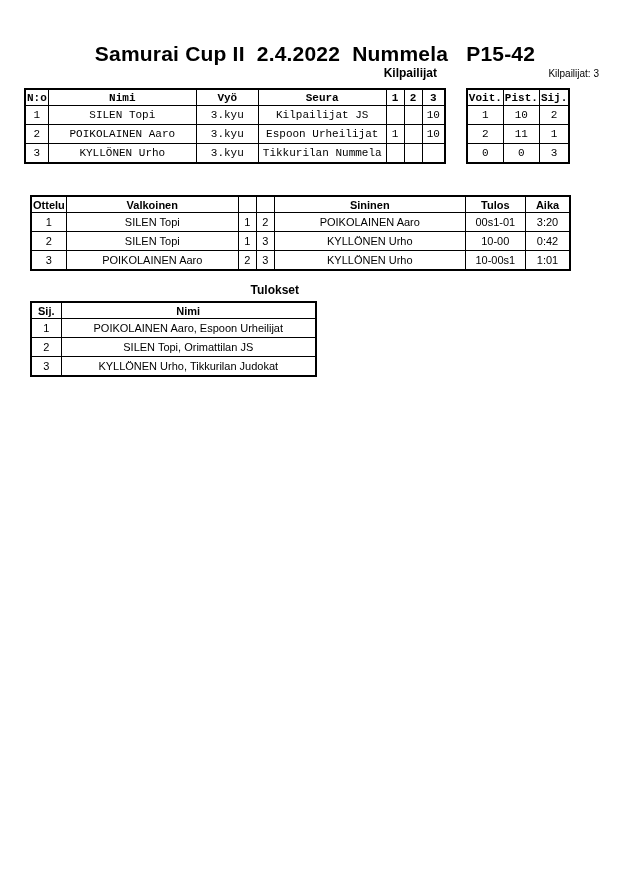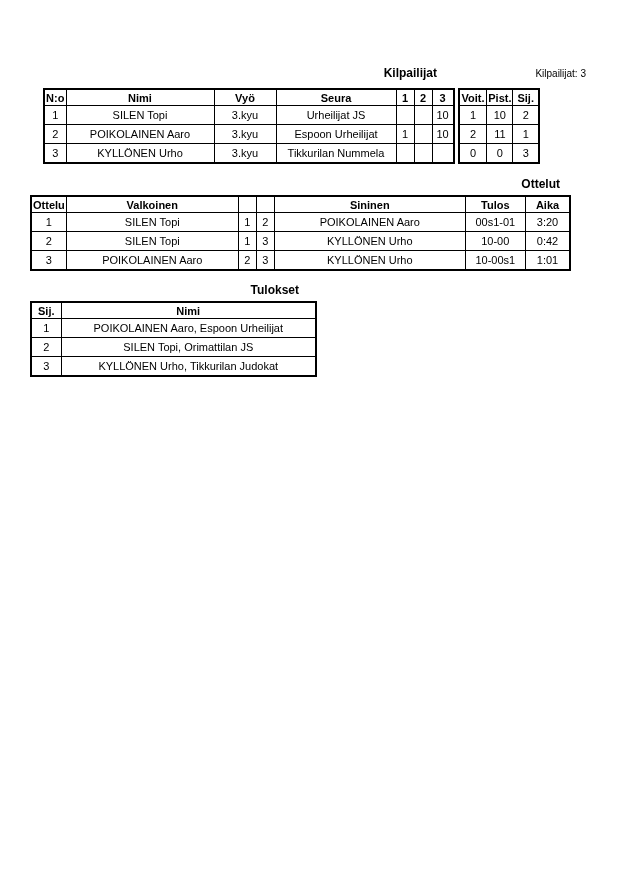--- a/index.html
+++ b/index.html
@@ -23,40 +23,41 @@
     width: 100%;
     text-align: center;
     font-size: 21px;
     font-weight: bold;
     white-space: pre;
     letter-spacing: 0.2px;
   }
   .count {
     position: absolute;
     top: 68px;
-    right: 44px;
+    right: 31px;
     font-size: 10px;
   }
   .h {
     position: absolute;
     font-weight: bold;
     font-size: 12px;
     text-align: right;
   }
   .h1 { top: 66px;  left: 30px; width: 407px; }
   .h2 { top: 177px; left: 30px; width: 530px; }
   .h3 { top: 283px; left: 14px; width: 285px; }
 
   .t1wrap {
     position: absolute;
     top: 88px;
-    left: 43px;
+    left: 24px;
     display: flex;
-    gap: 3px;
+    gap: 20px;
     align-items: flex-start;
+    font-family: Liberation Mono, monospace;
   }
   .t2wrap { position: absolute; top: 195px; left: 30px; border-radius: 15px; }
   .t3wrap { position: absolute; top: 301px; left: 30px; }
 
   table.tbl {
     border-collapse: collapse;
     table-layout: fixed;
     border: 2px solid #000;
     background: #fff;
   }
@@ -76,20 +77,21 @@
   }
   table.tbl td { height: 18px; }
   .c { text-align: center; }
   .l { text-align: center; }
 </style>
 </head>
 <body>
 
 <div class="page">
 
+  <div class="title">Samurai Cup II  2.4.2022  Nummela   P15-42</div>
   <div class="count">Kilpailijat: 3</div>
 
   <div class="h h1">Kilpailijat</div>
 
   <div class="t1wrap">
     <table class="tbl">
       <colgroup>
         <col style="width:22px">
           <col style="width:148px">
           <col style="width:62px">
@@ -107,21 +109,21 @@
           <th>1</th>
           <th>2</th>
           <th>3</th>
         </tr>
       </thead>
       <tbody>
         <tr>
           <td class="c">1</td>
           <td class="l">SILEN Topi</td>
           <td class="c">3.kyu</td>
-          <td class="l">Urheilijat JS</td>
+          <td class="l">Kilpailijat JS</td>
           <td class="c"></td>
           <td class="c"></td>
           <td class="c">10</td>
         </tr>
         <tr>
           <td class="c">2</td>
           <td class="l">POIKOLAINEN Aaro</td>
           <td class="c">3.kyu</td>
           <td class="l">Espoon Urheilijat</td>
           <td class="c">1</td>
@@ -166,21 +168,20 @@
         </tr>
         <tr>
           <td class="c">0</td>
           <td class="c">0</td>
           <td class="c">3</td>
         </tr>
       </tbody>
     </table>
   </div>
 
-  <div class="h h2">Ottelut</div>
 
   <div class="t2wrap">
     <table class="tbl">
       <colgroup>
         <col style="width:26px">
           <col style="width:172px">
           <col style="width:18px">
           <col style="width:18px">
         <col style="width:191px">
           <col style="width:60px">

